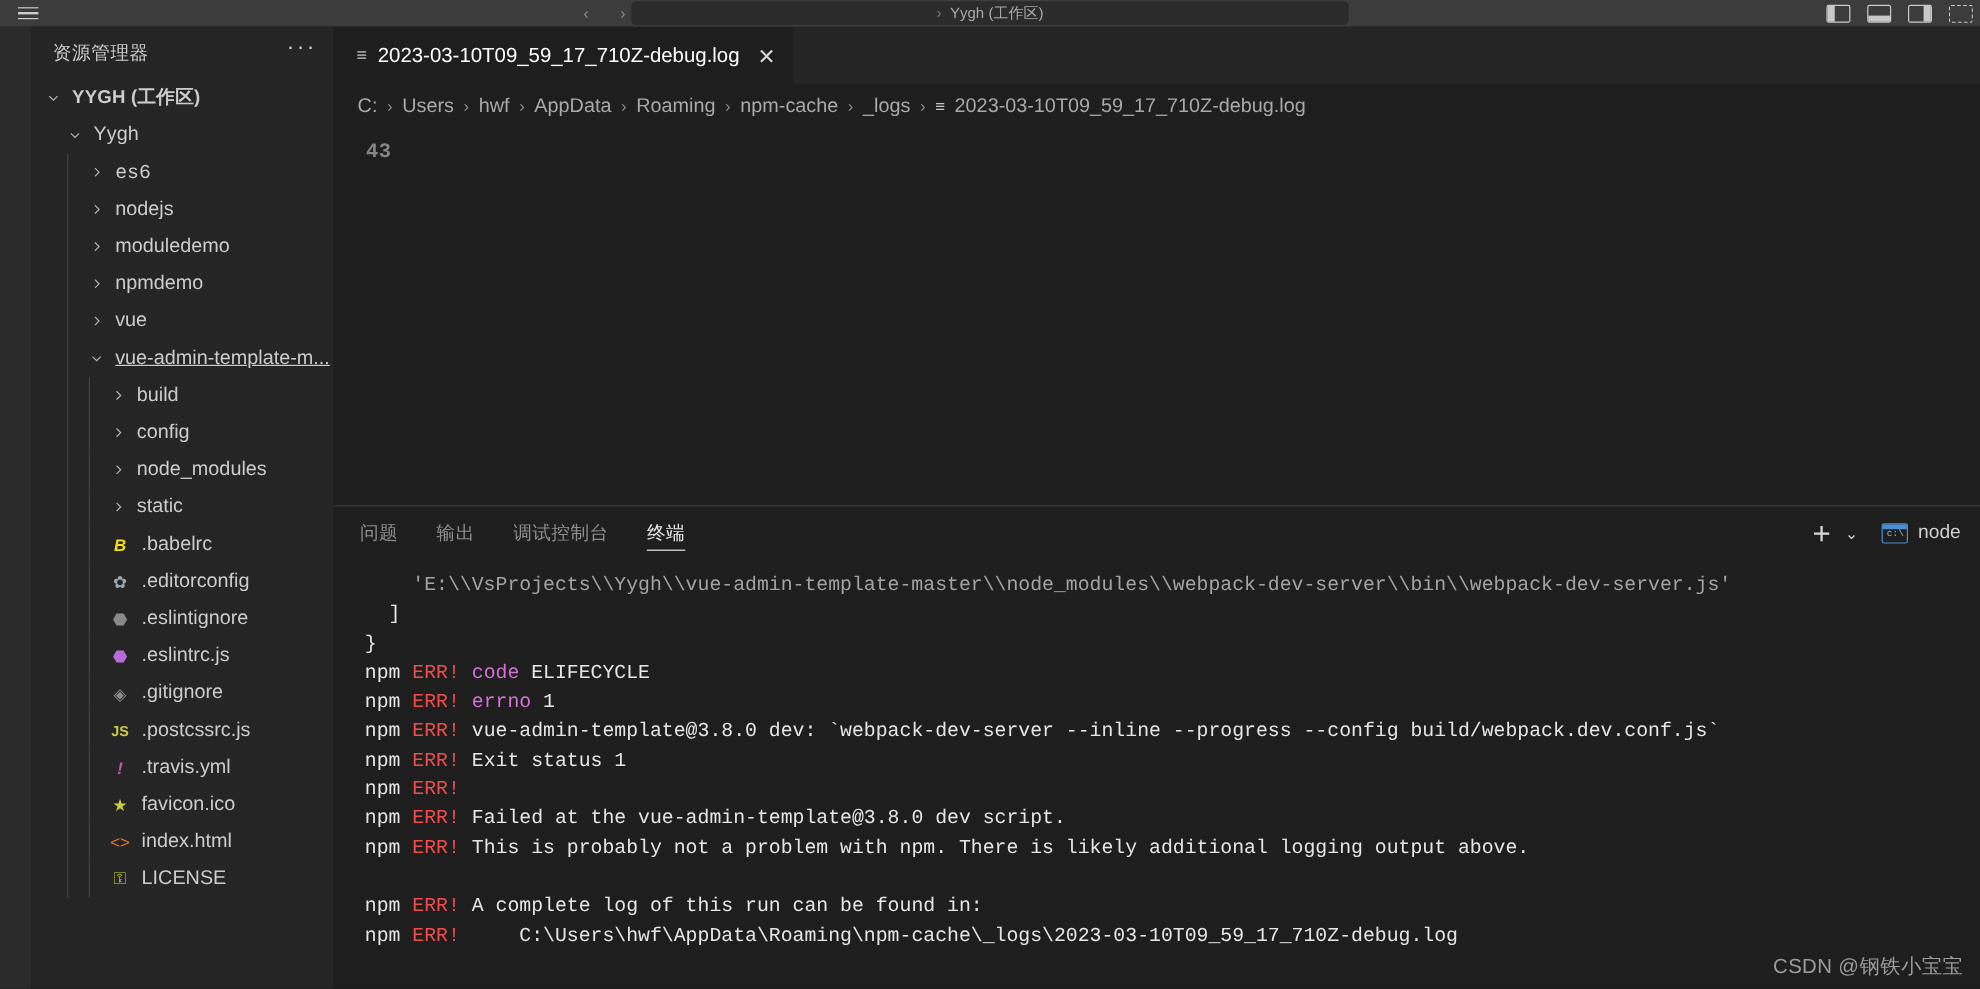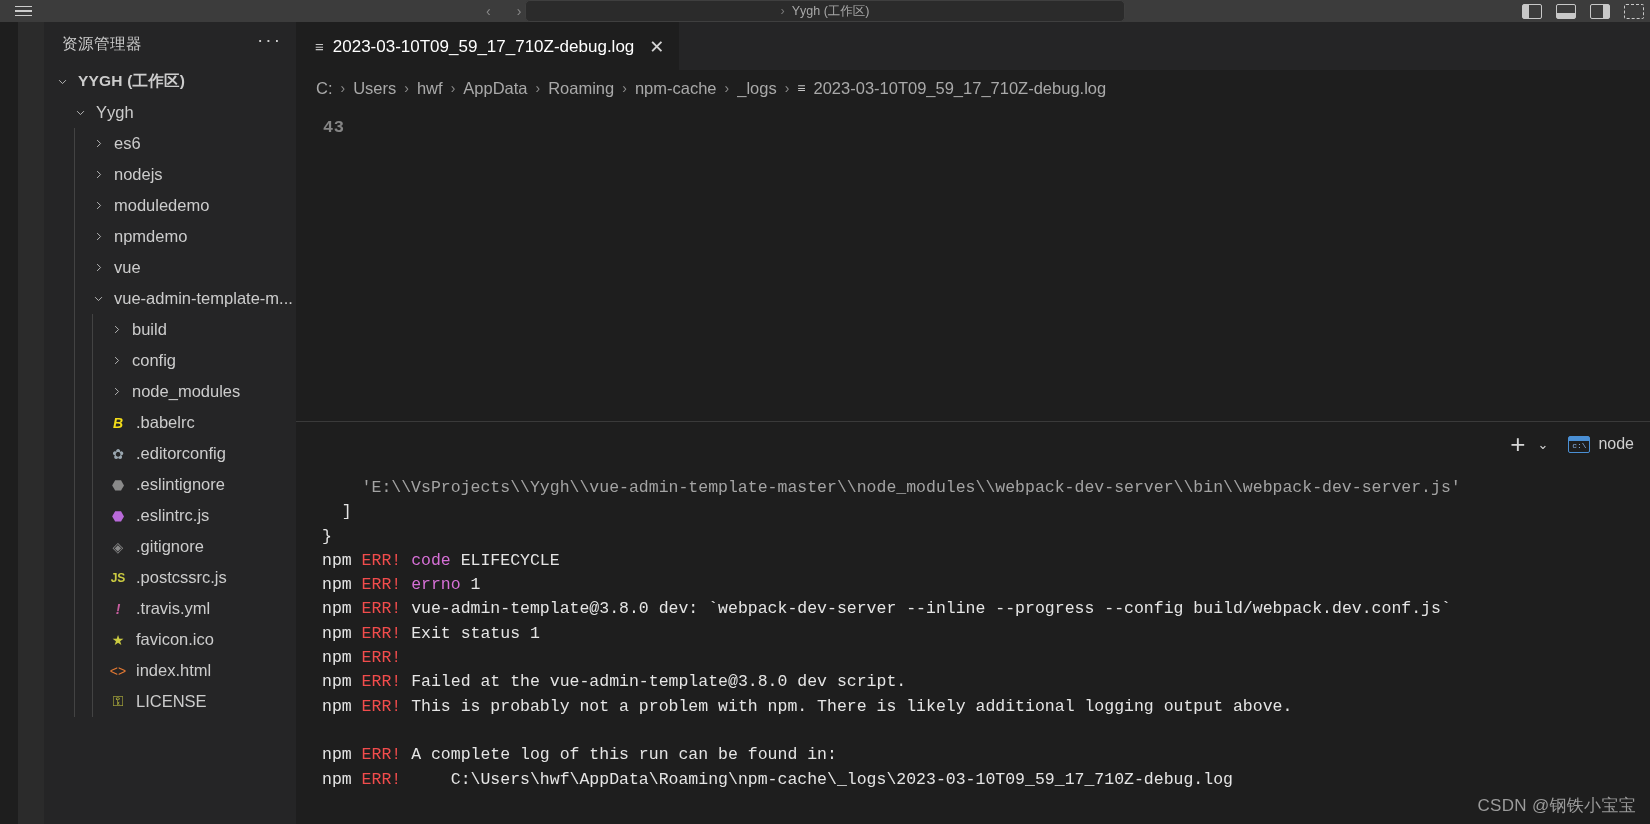--- a/index.html
+++ b/index.html
@@ -36,21 +36,21 @@
   .tb-right { position: absolute; right: 6px; display:flex; align-items:center; gap: 14px; }
   .tb-right .ic {
     width: 20px; height: 15px; border: 1.6px solid #c8c8c8; border-radius: 2px; position: relative;
   }
   .tb-right .ic.a::after{ content:''; position:absolute; left:0; top:0; bottom:0; width:6px; background:#c8c8c8;}
   .tb-right .ic.b::after{ content:''; position:absolute; right:0; top:0; bottom:0; width:6px; background:#c8c8c8;}
   .tb-right .ic.c::after{ content:''; position:absolute; left:0; right:0; bottom:0; height:5px; background:#c8c8c8;}
   .tb-right .ic.d{ border-style: dashed; }
 
   
-  .body { flex: 1 1 auto; display: flex; min-height: 0; padding-left: 18px; }
+  .body { flex: 1 1 auto; display: flex; min-height: 0; }
 
   
   .rail { width: 26px; background: #2b2b2b; flex: 0 0 26px; }
 
   
   .sidebar { width: 252px; flex: 0 0 252px; background: #252526; display:flex; flex-direction:column; min-height:0;}
   .sb-head {
     height: 44px; display: flex; align-items: center; justify-content: space-between;
     padding: 0 14px 0 18px; color: #cccccc; font-size: 15.5px; letter-spacing: .5px;
   }
@@ -180,21 +180,21 @@
             </span>
             <span class="label" style="margin-left: 6px;">Yygh</span>
           </div>
           <div class="row" style="padding-left: 44px;">
             <span class="guide" style="left: 30px;"></span>
             <span class="twisty">
               <svg width="11" height="11" viewBox="0 0 16 16">
                 <path d="M6 3l5 5-5 5" fill="none" stroke="#b9b9b9" stroke-width="1.4"></path>
               </svg>
             </span>
-            <span class="label" style="margin-left: 6px;">es6</span>
+            <span class="label" style="margin-left: 6px; font-family: Liberation Mono, monospace;">es6</span>
           </div>
           <div class="row" style="padding-left: 44px;">
             <span class="guide" style="left: 30px;"></span>
             <span class="twisty">
               <svg width="11" height="11" viewBox="0 0 16 16">
                 <path d="M6 3l5 5-5 5" fill="none" stroke="#b9b9b9" stroke-width="1.4"></path>
               </svg>
             </span>
             <span class="label" style="margin-left: 6px;">nodejs</span>
           </div>
@@ -218,21 +218,21 @@
           </div>
           <div class="row" style="padding-left: 44px;">
             <span class="guide" style="left: 30px;"></span>
             <span class="twisty">
               <svg width="11" height="11" viewBox="0 0 16 16">
                 <path d="M6 3l5 5-5 5" fill="none" stroke="#b9b9b9" stroke-width="1.4"></path>
               </svg>
             </span>
             <span class="label" style="margin-left: 6px;">vue</span>
           </div>
-          <div class="row" style="padding-left: 44px;">
+          <div class="row" style="padding-left: 44px; text-decoration: underline;">
             <span class="guide" style="left: 30px;"></span>
             <span class="twisty">
               <svg width="11" height="11" viewBox="0 0 16 16">
                 <path d="M3 6l5 5 5-5" fill="none" stroke="#b9b9b9" stroke-width="1.4"></path>
               </svg>
             </span>
             <span class="label" style="margin-left: 6px;">vue-admin-template-m...</span>
           </div>
           <div class="row" style="padding-left: 62px;">
             <span class="guide" style="left: 30px;"></span>
@@ -256,20 +256,30 @@
           </div>
           <div class="row" style="padding-left: 62px;">
             <span class="guide" style="left: 30px;"></span>
             <span class="guide" style="left: 48px;"></span>
             <span class="twisty">
               <svg width="11" height="11" viewBox="0 0 16 16">
                 <path d="M6 3l5 5-5 5" fill="none" stroke="#b9b9b9" stroke-width="1.4"></path>
               </svg>
             </span>
             <span class="label" style="margin-left: 6px;">node_modules</span>
+          </div>
+          <div class="row" style="padding-left: 62px;">
+            <span class="guide" style="left: 30px;"></span>
+            <span class="guide" style="left: 48px;"></span>
+            <span class="twisty">
+              <svg width="11" height="11" viewBox="0 0 16 16">
+                <path d="M6 3l5 5-5 5" fill="none" stroke="#b9b9b9" stroke-width="1.4"></path>
+              </svg>
+            </span>
+            <span class="label" style="margin-left: 6px;">static</span>
           </div>
           <div class="row" style="padding-left: 62px;">
             <span class="guide" style="left: 30px;"></span>
             <span class="guide" style="left: 48px;"></span>
             <span class="fic" style="color: rgb(245, 222, 25); font-style: italic; font-weight: bold;">B</span>
             <span class="label" style="margin-left: 6px;">.babelrc</span>
           </div>
           <div class="row" style="padding-left: 62px;">
             <span class="guide" style="left: 30px;"></span>
             <span class="guide" style="left: 48px;"></span>
@@ -357,20 +367,34 @@
             <span>2023-03-10T09_59_17_710Z-debug.log</span>
           </span>
         </div>
 
       <div class="code">
         <span class="lnum">43</span>
       </div>
 
       <div class="panel">
         <div class="ptabs">
+          <div id="panel-tabs" style="display:flex;align-items:center;">
+              <div class="ptab">
+                <span>问题</span>
+              </div>
+              <div class="ptab">
+                <span>输出</span>
+              </div>
+              <div class="ptab">
+                <span>调试控制台</span>
+              </div>
+              <div class="ptab active">
+                <span>终端</span>
+              </div>
+            </div>
           <div class="ptabs-right">
             <span class="plus">+</span>
             <span class="chev">⌄</span>
             <span class="termsel">
               <span class="cmdicon">
                   <span>c:\</span>
                 </span>
               <span>node</span>
             </span>
           </div>

